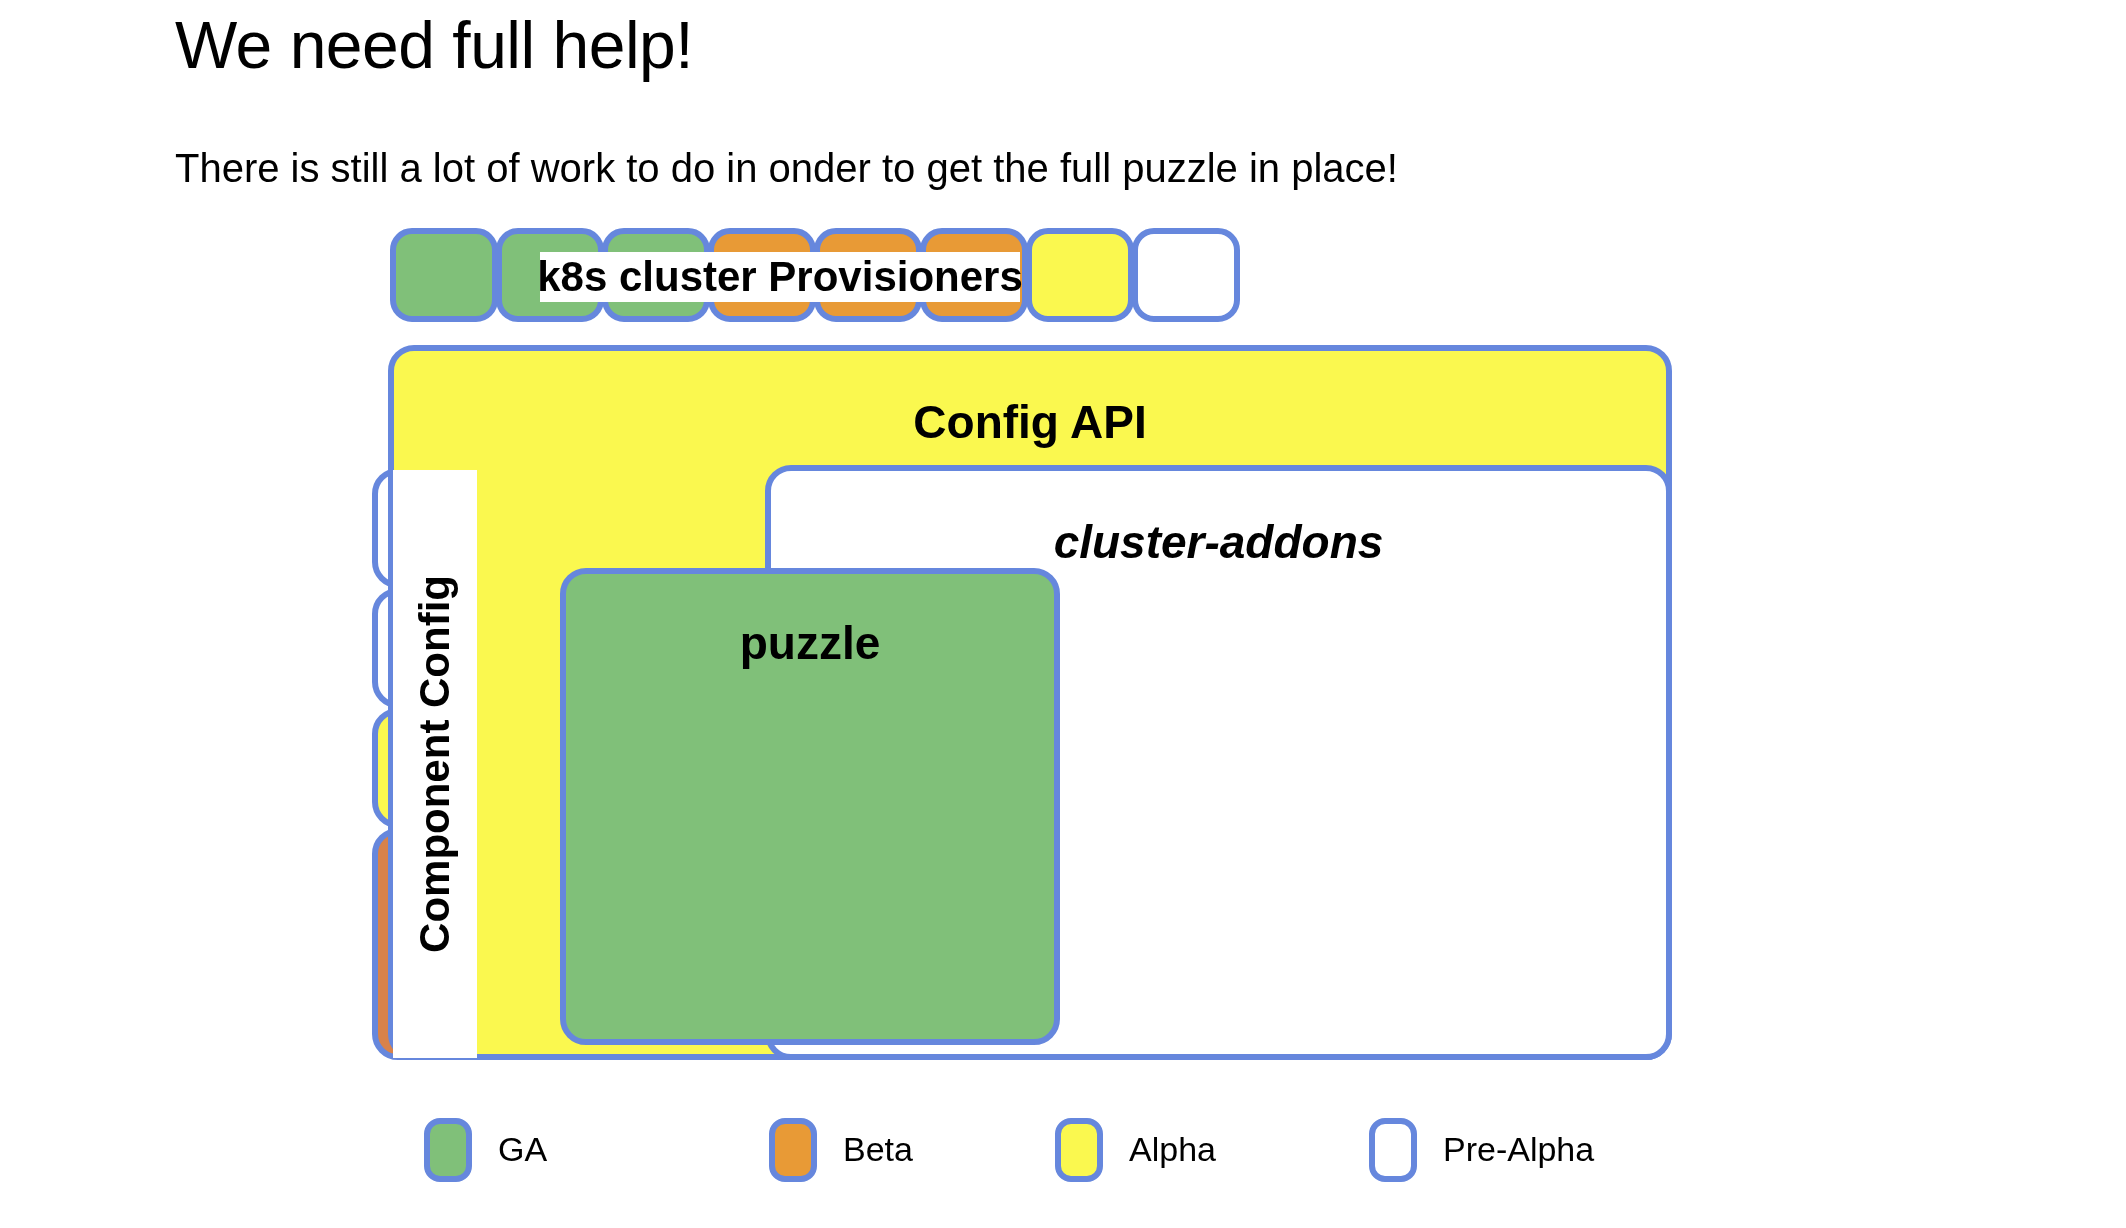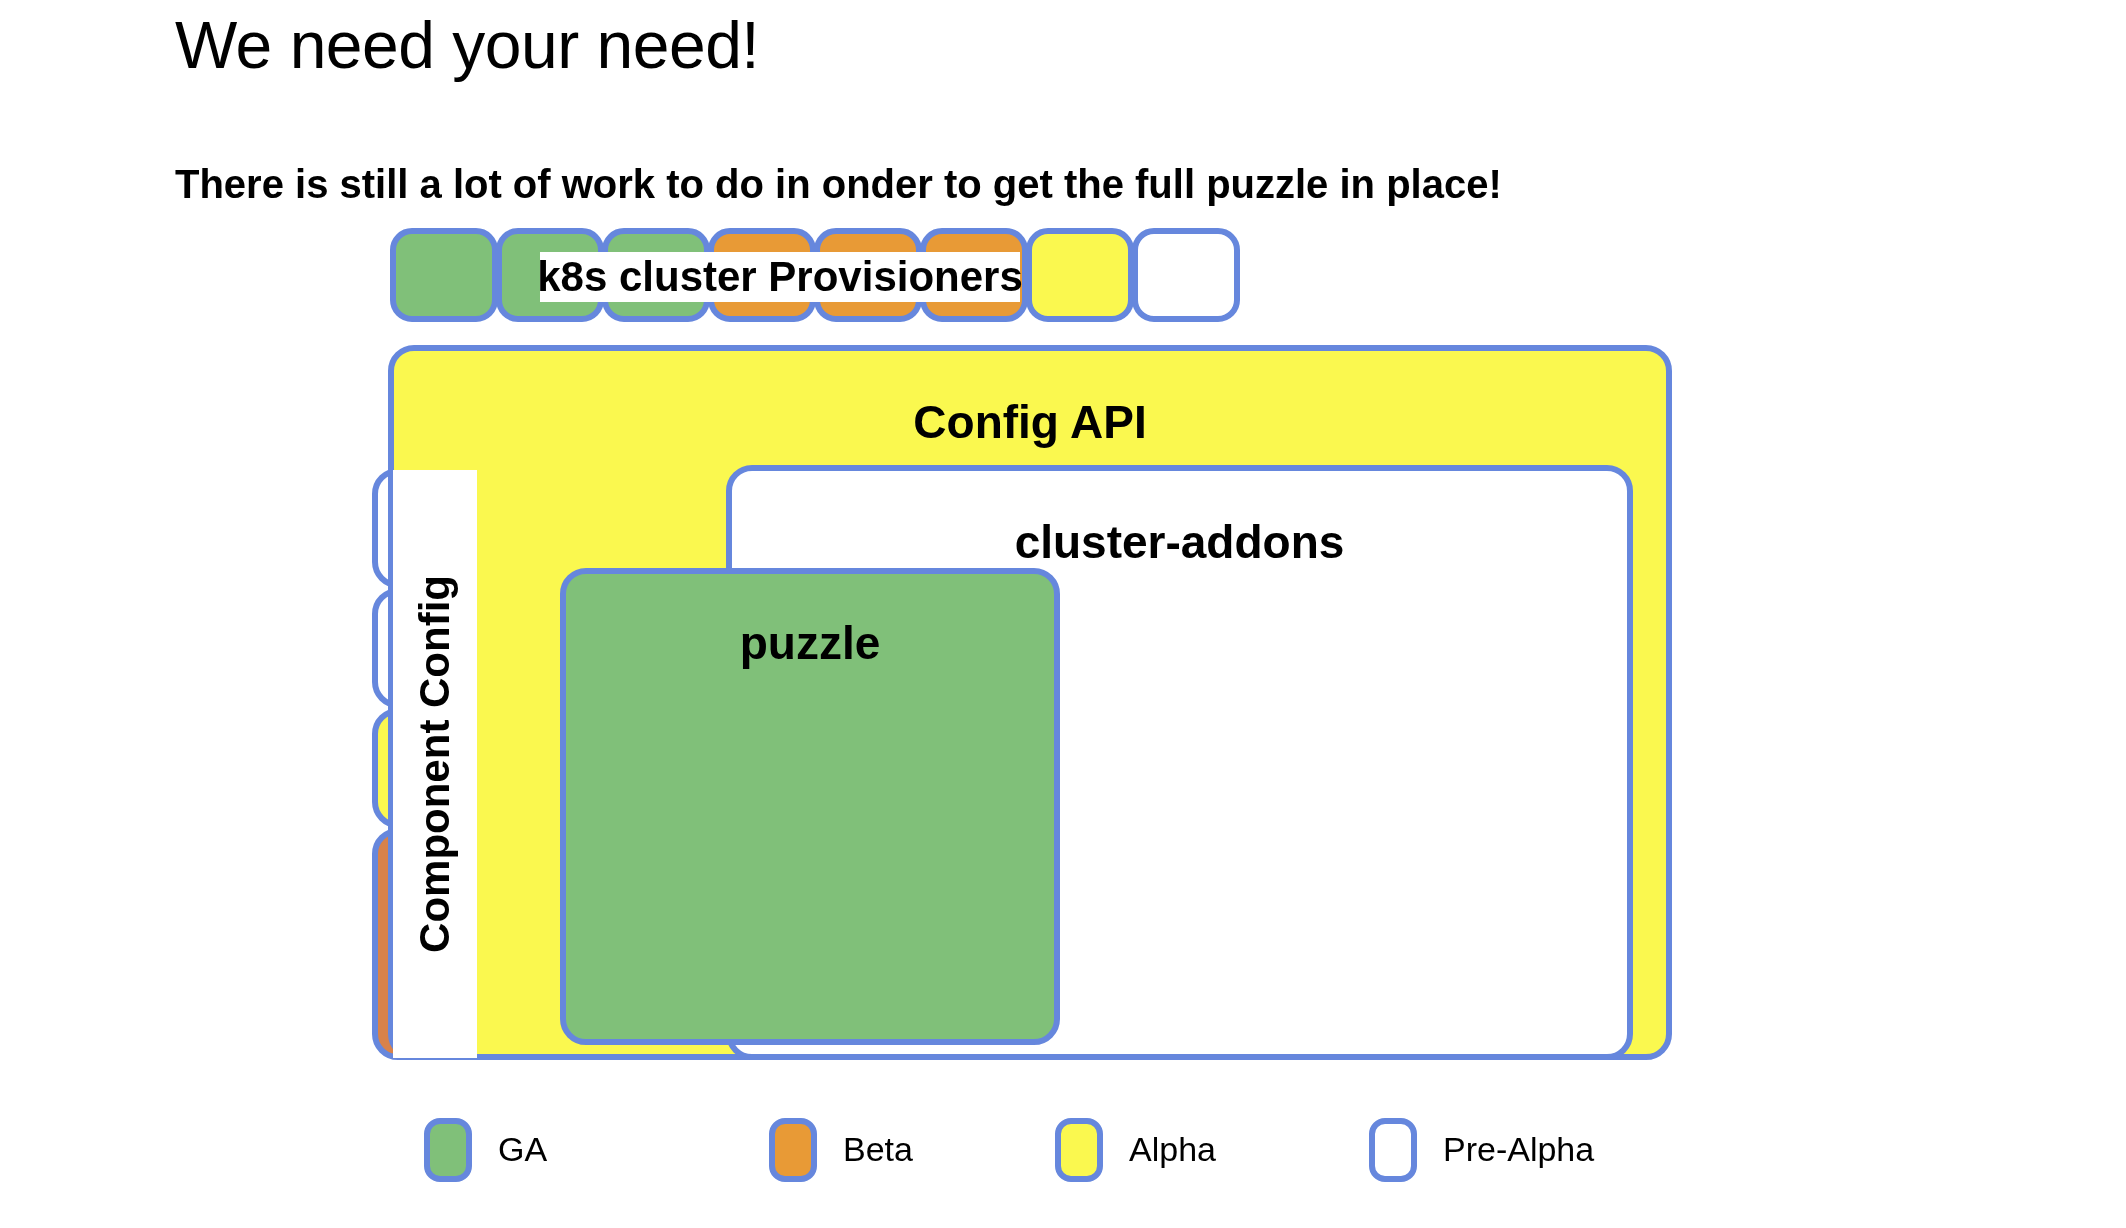--- a/index.html
+++ b/index.html
@@ -23,23 +23,23 @@
     top: 8px;
     font-size: 66px;
     font-weight: 400;
     line-height: 1.15;
     letter-spacing: -0.5px;
     white-space: nowrap;
   }
   #slide-subtitle {
     position: absolute;
     left: 175px;
-    top: 160px;
+    top: 144px;
     font-size: 40px;
-    font-weight: 700;
+    font-weight: 400;
     line-height: 1.2;
     white-space: nowrap;
   }
 
   
   #diagram {
     position: absolute;
     left: 0;
     top: 0;
     width: 2126px;
@@ -106,21 +106,21 @@
     z-index: 20;
   }
   #cc-label span {
     writing-mode: vertical-rl;
     transform: rotate(180deg);
     display: block;
   }
 
   
   #cluster-api   { left: 388px;  top: 345px; width: 1284px; height: 715px; z-index: 3; }
-  #cluster-addons{ left: 726px;  top: 465px; width: 907px;  height: 595px; z-index: 4; }
+  #cluster-addons{ left: 765px;  top: 465px; width: 907px;  height: 595px; z-index: 4; font-style: italic; }
   #kubeadm       { left: 560px;  top: 568px; width: 500px;  height: 477px; z-index: 5; }
   #etcdadm       { left: 392px;  top: 672px; width: 496px;  height: 388px; z-index: 6; }
 
   .stack-title {
     position: absolute;
     left: 0;
     width: 100%;
     text-align: center;
     font-weight: bold;
     color: #000000;
@@ -179,21 +179,21 @@
     left: 74px;
     top: 12px;
     font-size: 34px;
     white-space: nowrap;
     color: #000000;
   }
 </style>
 </head>
 <body>
 
-<div id="slide-title">We need your need!</div>
+<div id="slide-title">We need full help!</div>
 
 <div id="slide-subtitle">There is still a lot of work to do in onder to get the full puzzle in place!</div>
 
 <div id="diagram">
 
   <div id="provisioner-row">
     <div class="node green prov-box" style="left:390px"></div>
     <div class="node green prov-box" style="left:496px"></div>
     <div class="node green prov-box" style="left:602px"></div>
     <div class="node orange prov-box" style="left:708px"></div>

